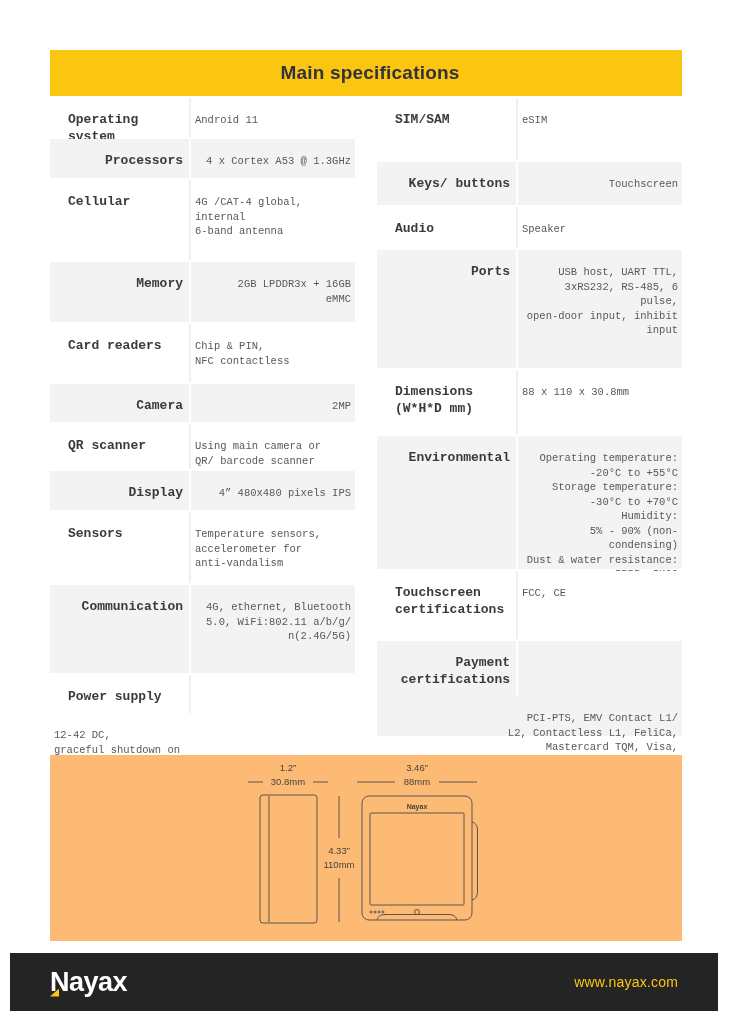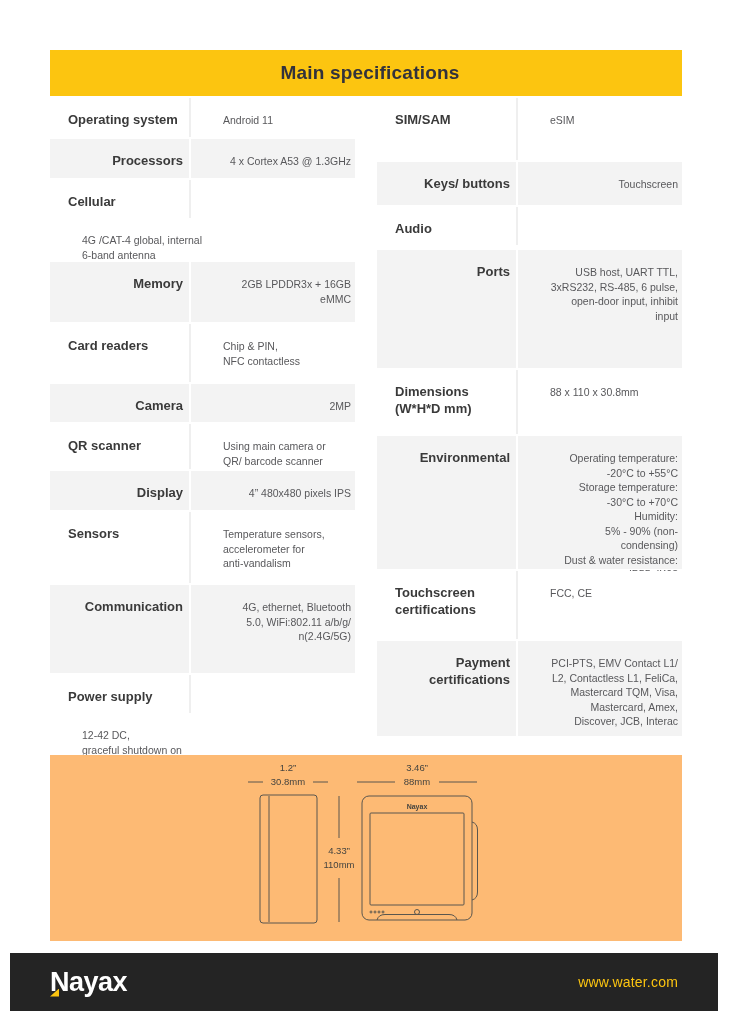--- a/index.html
+++ b/index.html
@@ -12,34 +12,34 @@
     position:absolute; left:50px; top:50px; width:632px; height:46px;
     background:#fcc510; display:flex; align-items:center; justify-content:center;padding-left:8px;
   }
   .title-bar h1 { font-size:19px; font-weight:700; color:#32323c; letter-spacing:0.2px; }
 
   
   .spec-col { position:absolute; top:98px; width:305px; display:flex; flex-direction:column; }
   .spec-col.left  { left:50px; }
   .spec-col.right { left:377px; }
 
-  .spec-row { display:flex; align-items:stretch; border-bottom:2px solid #ffffff; }
+  .spec-row { display:flex; align-items:stretch; border-bottom:2px solid #ffffff;font-family:Liberation Mono, monospace; }
   .spec-row.white { background:#ffffff; }
   .spec-row.gray  { background:#f3f3f3;text-align:right; }
 
   .spec-label {
     width:141px; flex:none; padding:13px 6px 8px 18px;
     font-size:13px; font-weight:700; color:#3a3a3a; line-height:17px;
     white-space:pre-line; border-right:2px solid #fff;
   }
   .spec-row.white .spec-label { border-right-color:#efefef; }
   .spec-row.gray  .spec-label { border-right-color:#ffffff; }
 
   .spec-value {
-    flex:1; padding:15px 4px 8px 32px;
+    flex:1; padding:15px 4px 8px 4px;
     font-size:10.5px; color:#58585b; line-height:14.5px; white-space:pre-line;
   }
 
   
   .diagram {
     position:absolute; left:50px; top:755px; width:632px; height:186px;
     background:#fdba74;
   }
   .diagram svg { display:block; width:632px; height:186px; }
   .dim-text { font-family:"Liberation Sans",sans-serif; font-size:9.5px; fill:#45443f; }
@@ -70,21 +70,21 @@
 
   <div class="spec-col left">
       <div class="spec-row white" style="height: 41px;">
       <div class="spec-label">Operating system</div>
       <div class="spec-value">Android 11</div>
     </div>
       <div class="spec-row gray" style="height: 41px;">
       <div class="spec-label">Processors</div>
       <div class="spec-value">4 x Cortex A53 @ 1.3GHz</div>
     </div>
-      <div class="spec-row white" style="height: 82px; flex-direction: column;">
+      <div class="spec-row white" style="height: 82px;">
       <div class="spec-label">Cellular</div>
       <div class="spec-value">4G /CAT-4 global, internal
 6-band antenna</div>
     </div>
       <div class="spec-row gray" style="height: 62px;">
       <div class="spec-label">Memory</div>
       <div class="spec-value">2GB LPDDR3x + 16GB
 eMMC</div>
     </div>
       <div class="spec-row white" style="height: 60px;">
@@ -126,21 +126,21 @@
     </div>
   <div class="spec-col right">
       <div class="spec-row white" style="height: 64px;">
       <div class="spec-label">SIM/SAM</div>
       <div class="spec-value">eSIM</div>
     </div>
       <div class="spec-row gray" style="height: 45px;">
       <div class="spec-label">Keys/ buttons</div>
       <div class="spec-value">Touchscreen</div>
     </div>
-      <div class="spec-row white" style="height: 43px; flex-direction: column;">
+      <div class="spec-row white" style="height: 43px;">
       <div class="spec-label">Audio</div>
       <div class="spec-value">Speaker</div>
     </div>
       <div class="spec-row gray" style="height: 120px;">
       <div class="spec-label">Ports</div>
       <div class="spec-value">USB host, UART TTL,
 3xRS232, RS-485, 6 pulse,
 open-door input, inhibit
 input</div>
     </div>
@@ -158,21 +158,21 @@
 Humidity:
 5% - 90% (non-condensing)
 Dust &amp; water resistance:
 IP55, IK08</div>
     </div>
       <div class="spec-row white" style="height: 70px;">
       <div class="spec-label">Touchscreen
 certifications</div>
       <div class="spec-value">FCC, CE</div>
     </div>
-      <div class="spec-row gray" style="height: 97px;">
+      <div class="spec-row gray" style="height: 97px; flex-direction: column;">
       <div class="spec-label">Payment
 certifications</div>
       <div class="spec-value">PCI-PTS, EMV Contact L1/
 L2, Contactless L1, FeliCa,
 Mastercard TQM, Visa,
 Mastercard, Amex,
 Discover, JCB, Interac</div>
     </div>
     </div>
 
@@ -214,16 +214,16 @@
         <path class="line" d="M422,67 Q427.5,68.5 427.5,75 V137 Q427.5,143.5 422,145"></path>
       </g>
     </svg>
   </div>
 
   <div class="footer">
     <div class="logo">
       <span>Nayax</span>
       <span class="logo-wedge"></span>
     </div>
-    <div class="website">www.water.com</div>
+    <div class="website">www.nayax.com</div>
   </div>
 
 </div>
 
 </body></html>

